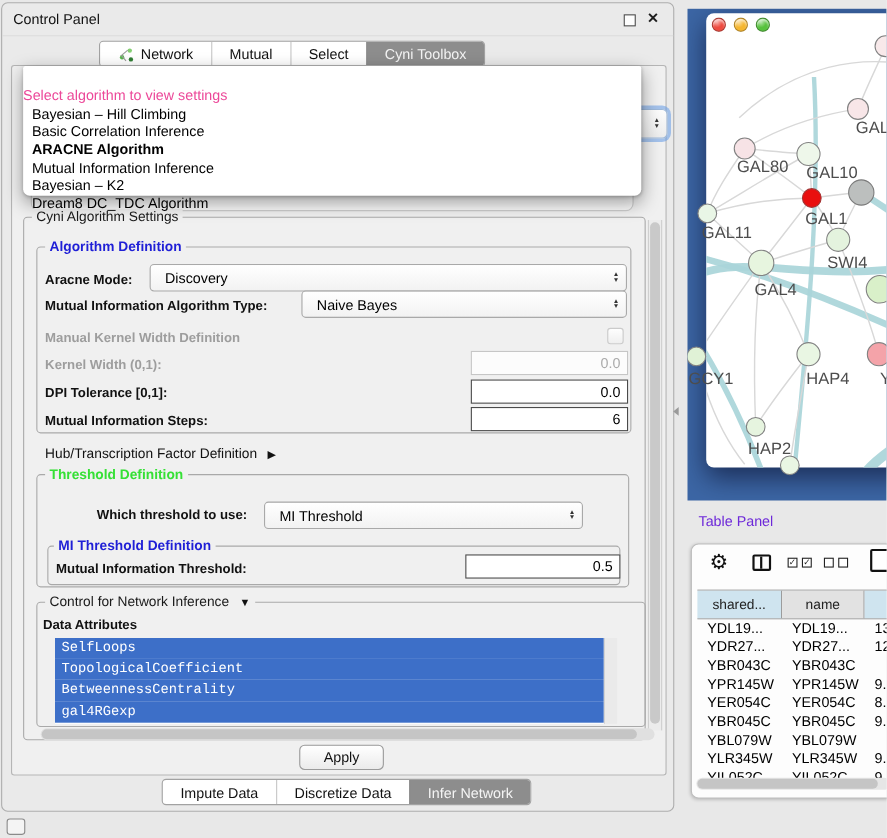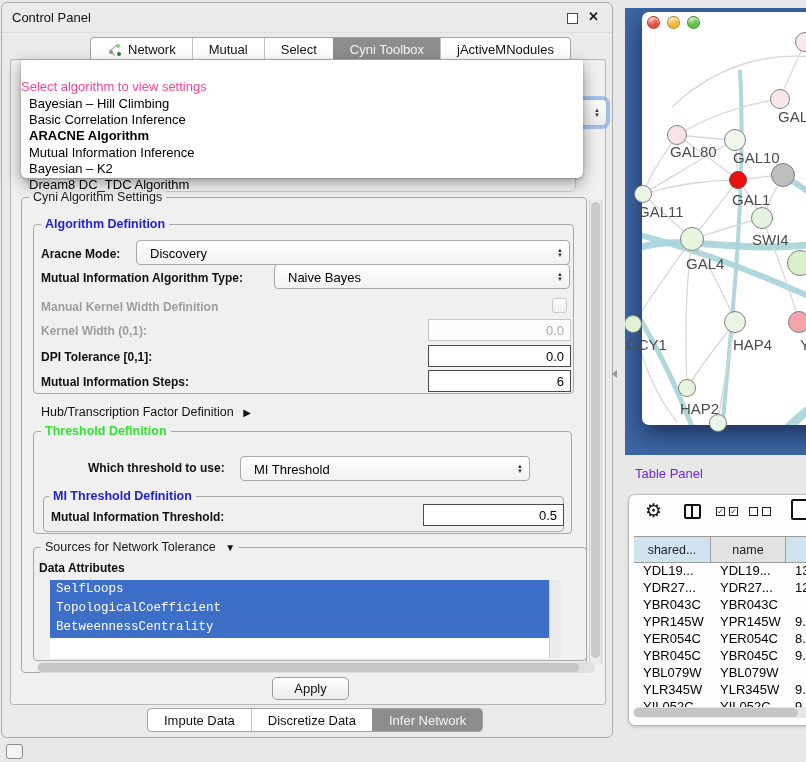--- a/index.html
+++ b/index.html
@@ -155,23 +155,20 @@
         </div>
         <div class="seg">
           <span>Mutual</span>
         </div>
         <div class="seg">
           <span>Select</span>
         </div>
         <div class="seg selected">
           <span>Cyni Toolbox</span>
         </div>
-        <div class="seg">
-          <span>jActiveMNodules</span>
-        </div>
       </div>
 
     <div class="content-panel">
 
       <div class="popup">
         <div class="popup-placeholder">Select algorithm to view settings</div>
         <div>
             <div class="popup-item">Bayesian – Hill Climbing</div>
             <div class="popup-item">Basic Correlation Inference</div>
             <div class="popup-item bold">ARACNE Algorithm</div>
@@ -254,28 +251,29 @@
 
       <div class="groupbox" style="left:32px;top:436px;width:521px;height:36px;"></div>
       <span class="gb-title blue" style="left:38px;top:429px;">MI Threshold Definition</span>
       <span class="lbl" style="left:40px;top:450px;">Mutual Information Threshold:</span>
       <div class="tfield" style="left:412px;top:444px;width:141px;height:22px;">
         <span class="tv">0.5</span>
       </div>
 
       <div class="groupbox" style="left:22px;top:487px;width:554px;height:114px;"></div>
       <span class="gb-title" style="left:30px;top:480px;">
-        <span>Sources for Network Tolerance</span>
+        <span>Control for Network Inference</span>
         <span class="tri">▼</span>
       </span>
       <span class="lbl" style="left:28px;top:501px;z-index:4;">Data Attributes</span>
       <div class="attr-list">
           <div class="attr-item">SelfLoops</div>
           <div class="attr-item">TopologicalCoefficient</div>
           <div class="attr-item">BetweennessCentrality</div>
+          <div class="attr-item">gal4RGexp</div>
         </div>
       <div class="attr-scroll"></div>
 
       <div class="h-scroll">
           <div class="thumb"></div>
         </div>
 
       <div class="apply-btn">Apply</div>
     </div>
 

